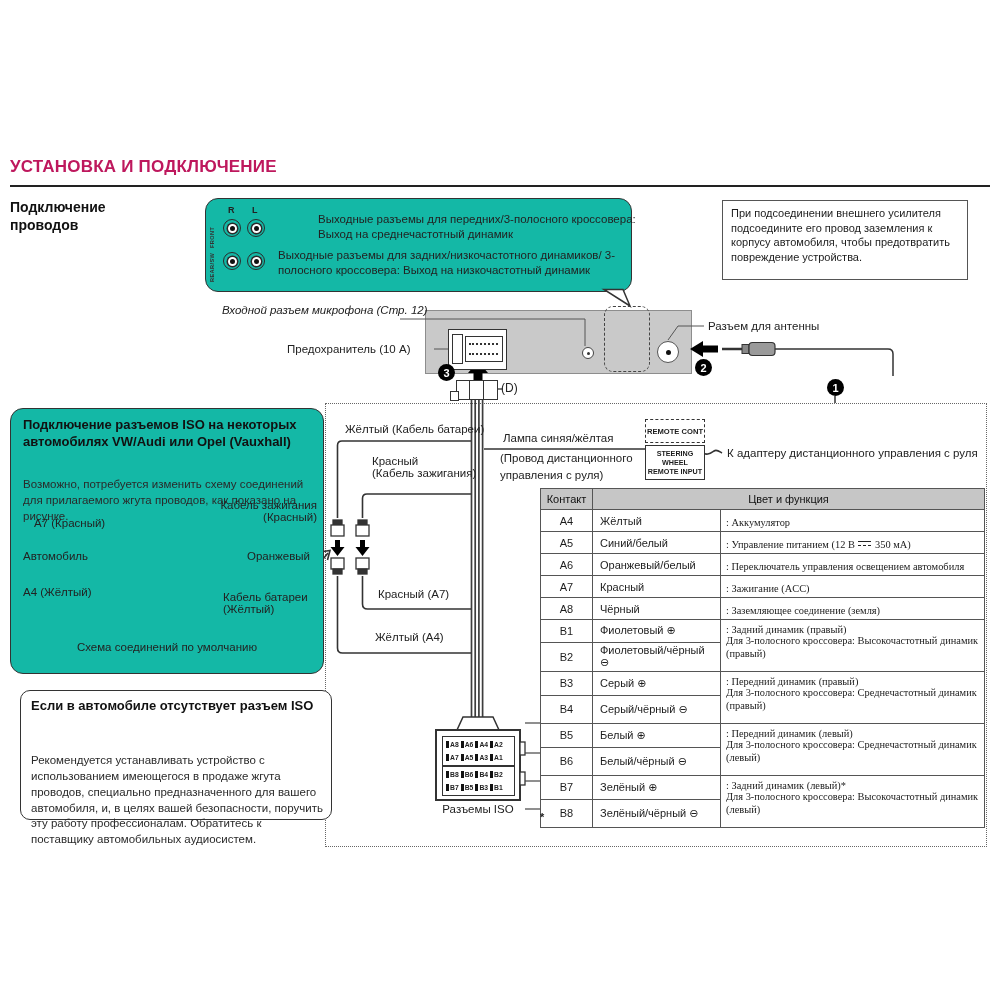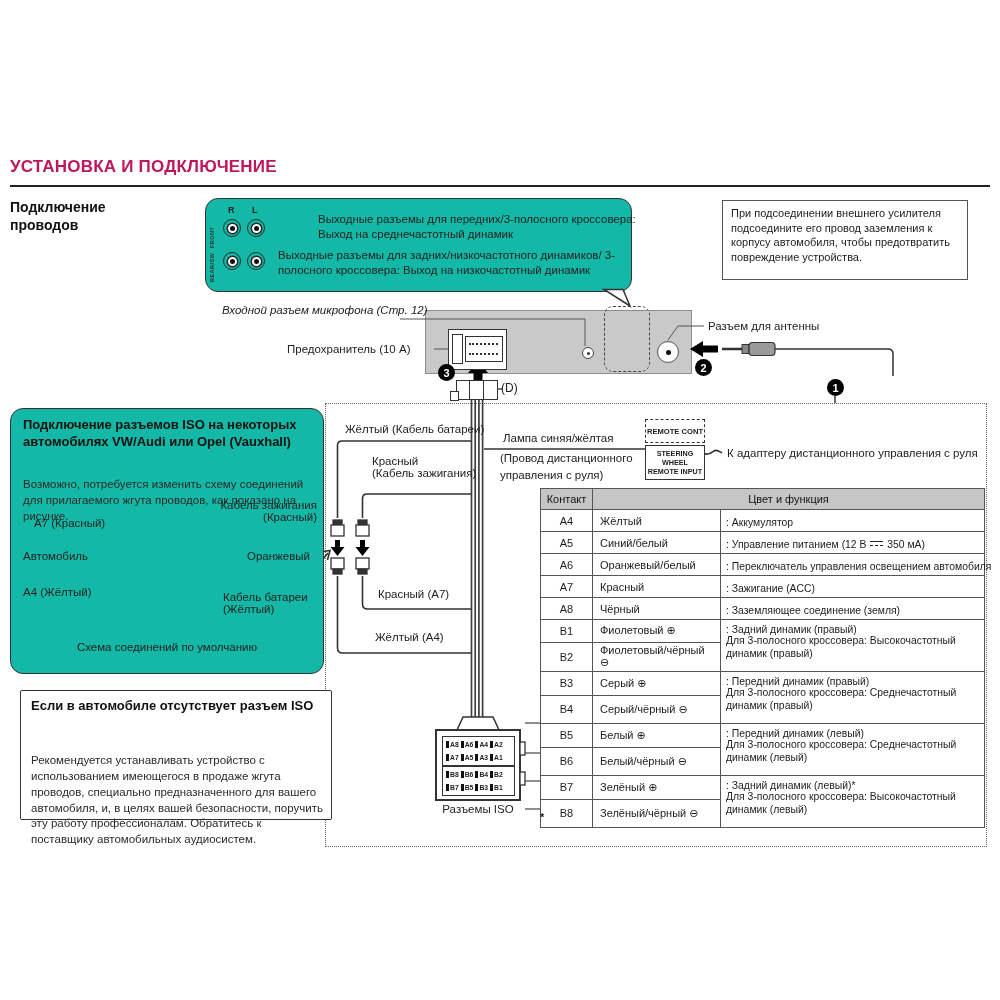--- a/index.html
+++ b/index.html
@@ -51,21 +51,21 @@
   .remote-dash{border:1.6px dashed #333;background:#fff;font-size:7.6px;font-weight:bold;
                display:flex;align-items:center;justify-content:center;white-space:nowrap;}
   .remote-solid{border:1.4px solid #333;background:#fff;font-size:7.2px;font-weight:bold;text-align:center;
                 display:flex;flex-direction:column;align-items:center;justify-content:center;line-height:1.25;}
 
   table.pins{border-collapse:collapse;table-layout:fixed;width:445px;background:#fff;}
   table.pins td,table.pins th{border:1px solid #555;font-weight:normal;margin-top:16px;}
   table.pins th{background:#c6c6c6;font-size:11px;height:20px;padding:0;color:#111;}
   td.c-contact{width:52px;text-align:center;font-size:11px;height:21px;padding:0;}
   td.c-color{width:128px;font-size:11px;padding:1px 4px 1px 7px;}
-  td.c-func{font-size:10.4px;padding:4px 2px 1px 5px;vertical-align:top;}
+  td.c-func{font-size:10.4px;padding:4px 2px 1px 5px;vertical-align:top;font-family:Liberation Serif, serif;}
   td.c-func.single{white-space:nowrap;vertical-align:middle;}
   td.c-func .l2{line-height:1.22;}
   .sign{font-size:11px;}
   .dc{display:inline-block;width:13px;height:9px;position:relative;vertical-align:-1px;margin:0 1px;}
   .dc i{position:absolute;left:0;right:0;height:0;border-top:1.6px solid #222;}
   .dc i:nth-child(1){top:1px;}
   .dc i:nth-child(2){top:5px;border-top-style:dashed;}
 
   .pinblock{background:#fff;border:1.5px solid #333;display:flex;flex-direction:column;justify-content:space-around;padding:1px 0 1px 3px;}
   .pinrow{display:flex;gap:2px;align-items:center;}
@@ -257,21 +257,21 @@
     <div class="abs wire-label" style="left:12px;top:141px;">Автомобиль</div>
     <div class="abs wire-label" style="left:236px;top:141px;">Оранжевый</div>
     <div class="abs wire-label" style="left:12px;top:177px;">A4 (Жёлтый)</div>
     <div class="abs wire-label" style="left:212px;top:182px;">
       <div>Кабель батареи</div>
       <div>(Жёлтый)</div>
     </div>
     <div class="abs wire-label" style="left:20px;top:232px;width:272px;text-align:center;">Схема соединений по умолчанию</div>
   </div>
 
-  <div class="abs lay" style="left:20px;top:690px;width:312px;height:130px;border:1.6px solid #333;border-radius:2px;background:#fff;box-sizing:border-box;">
+  <div class="abs lay" style="left:20px;top:690px;width:312px;height:130px;border:1.6px solid #333;border-radius:10px;background:#fff;box-sizing:border-box;">
     <div class="abs boxtitle" style="left:10px;top:7px;width:292px;">Если в автомобиле отсутствует разъем ISO</div>
     <div class="abs boxbody" style="left:10px;top:38px;width:292px;">Рекомендуется устанавливать устройство с использованием имеющегося в продаже жгута проводов, специально предназначенного для вашего автомобиля, и, в целях вашей безопасности, поручить эту работу профессионалам. Обратитесь к поставщику автомобильных аудиосистем.</div>
   </div>
 
   <div class="abs lay wire-label" style="left:345px;top:423px;">Жёлтый (Кабель батареи)</div>
   <div class="abs lay wire-label" style="left:372px;top:455px;">
     <div>Красный</div>
     <div>(Кабель зажигания)</div>
   </div>
   <div class="abs lay wire-label" style="left:503px;top:432px;">Лампа синяя/жёлтая</div>

